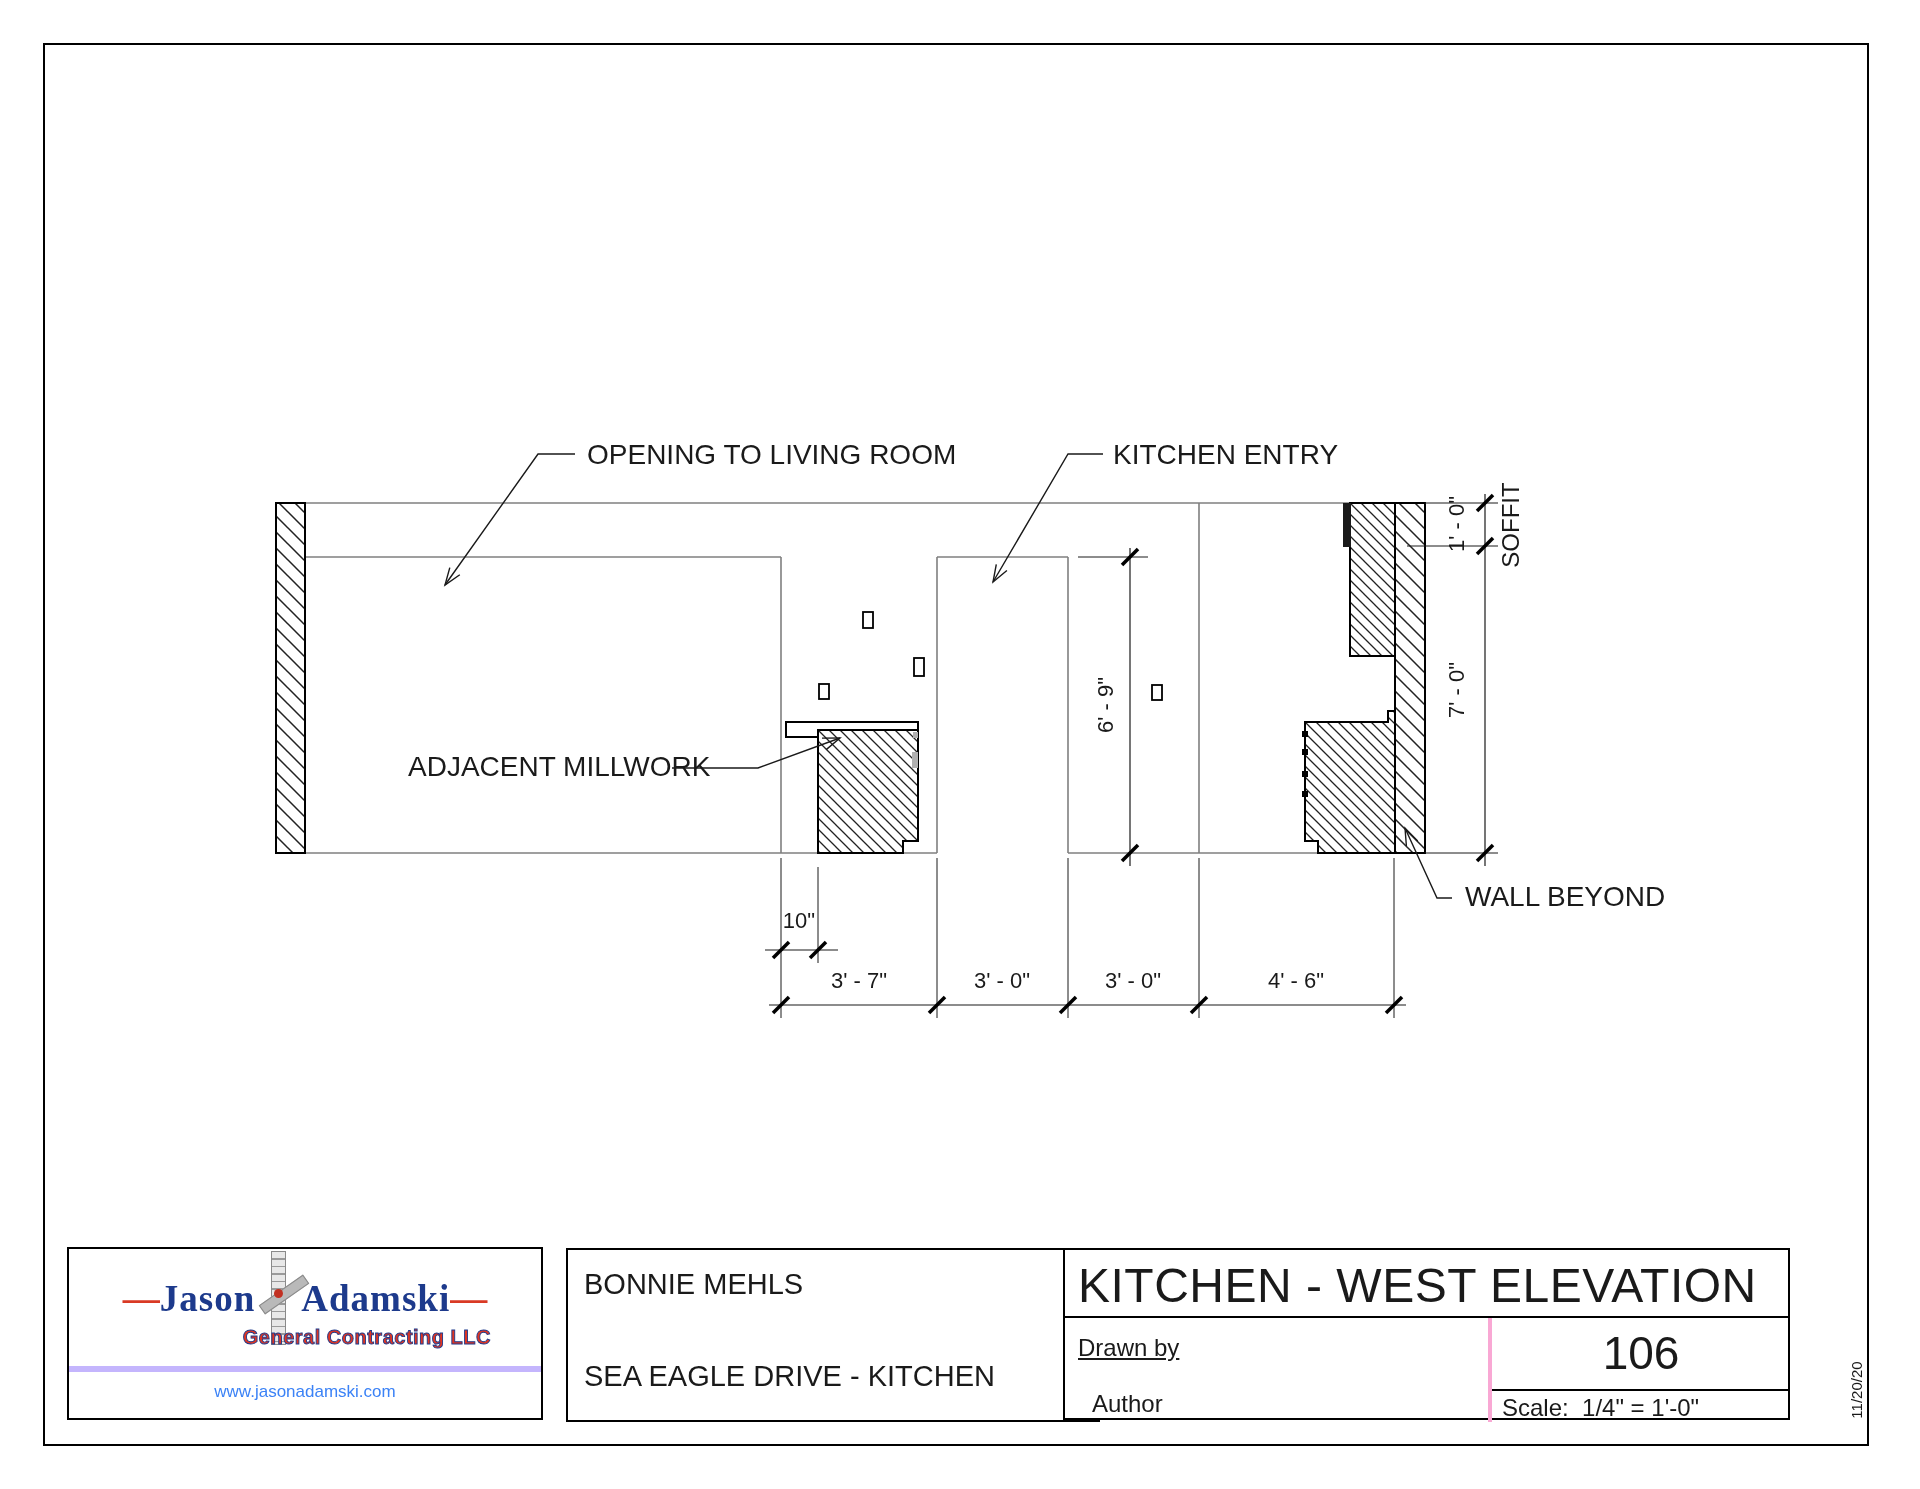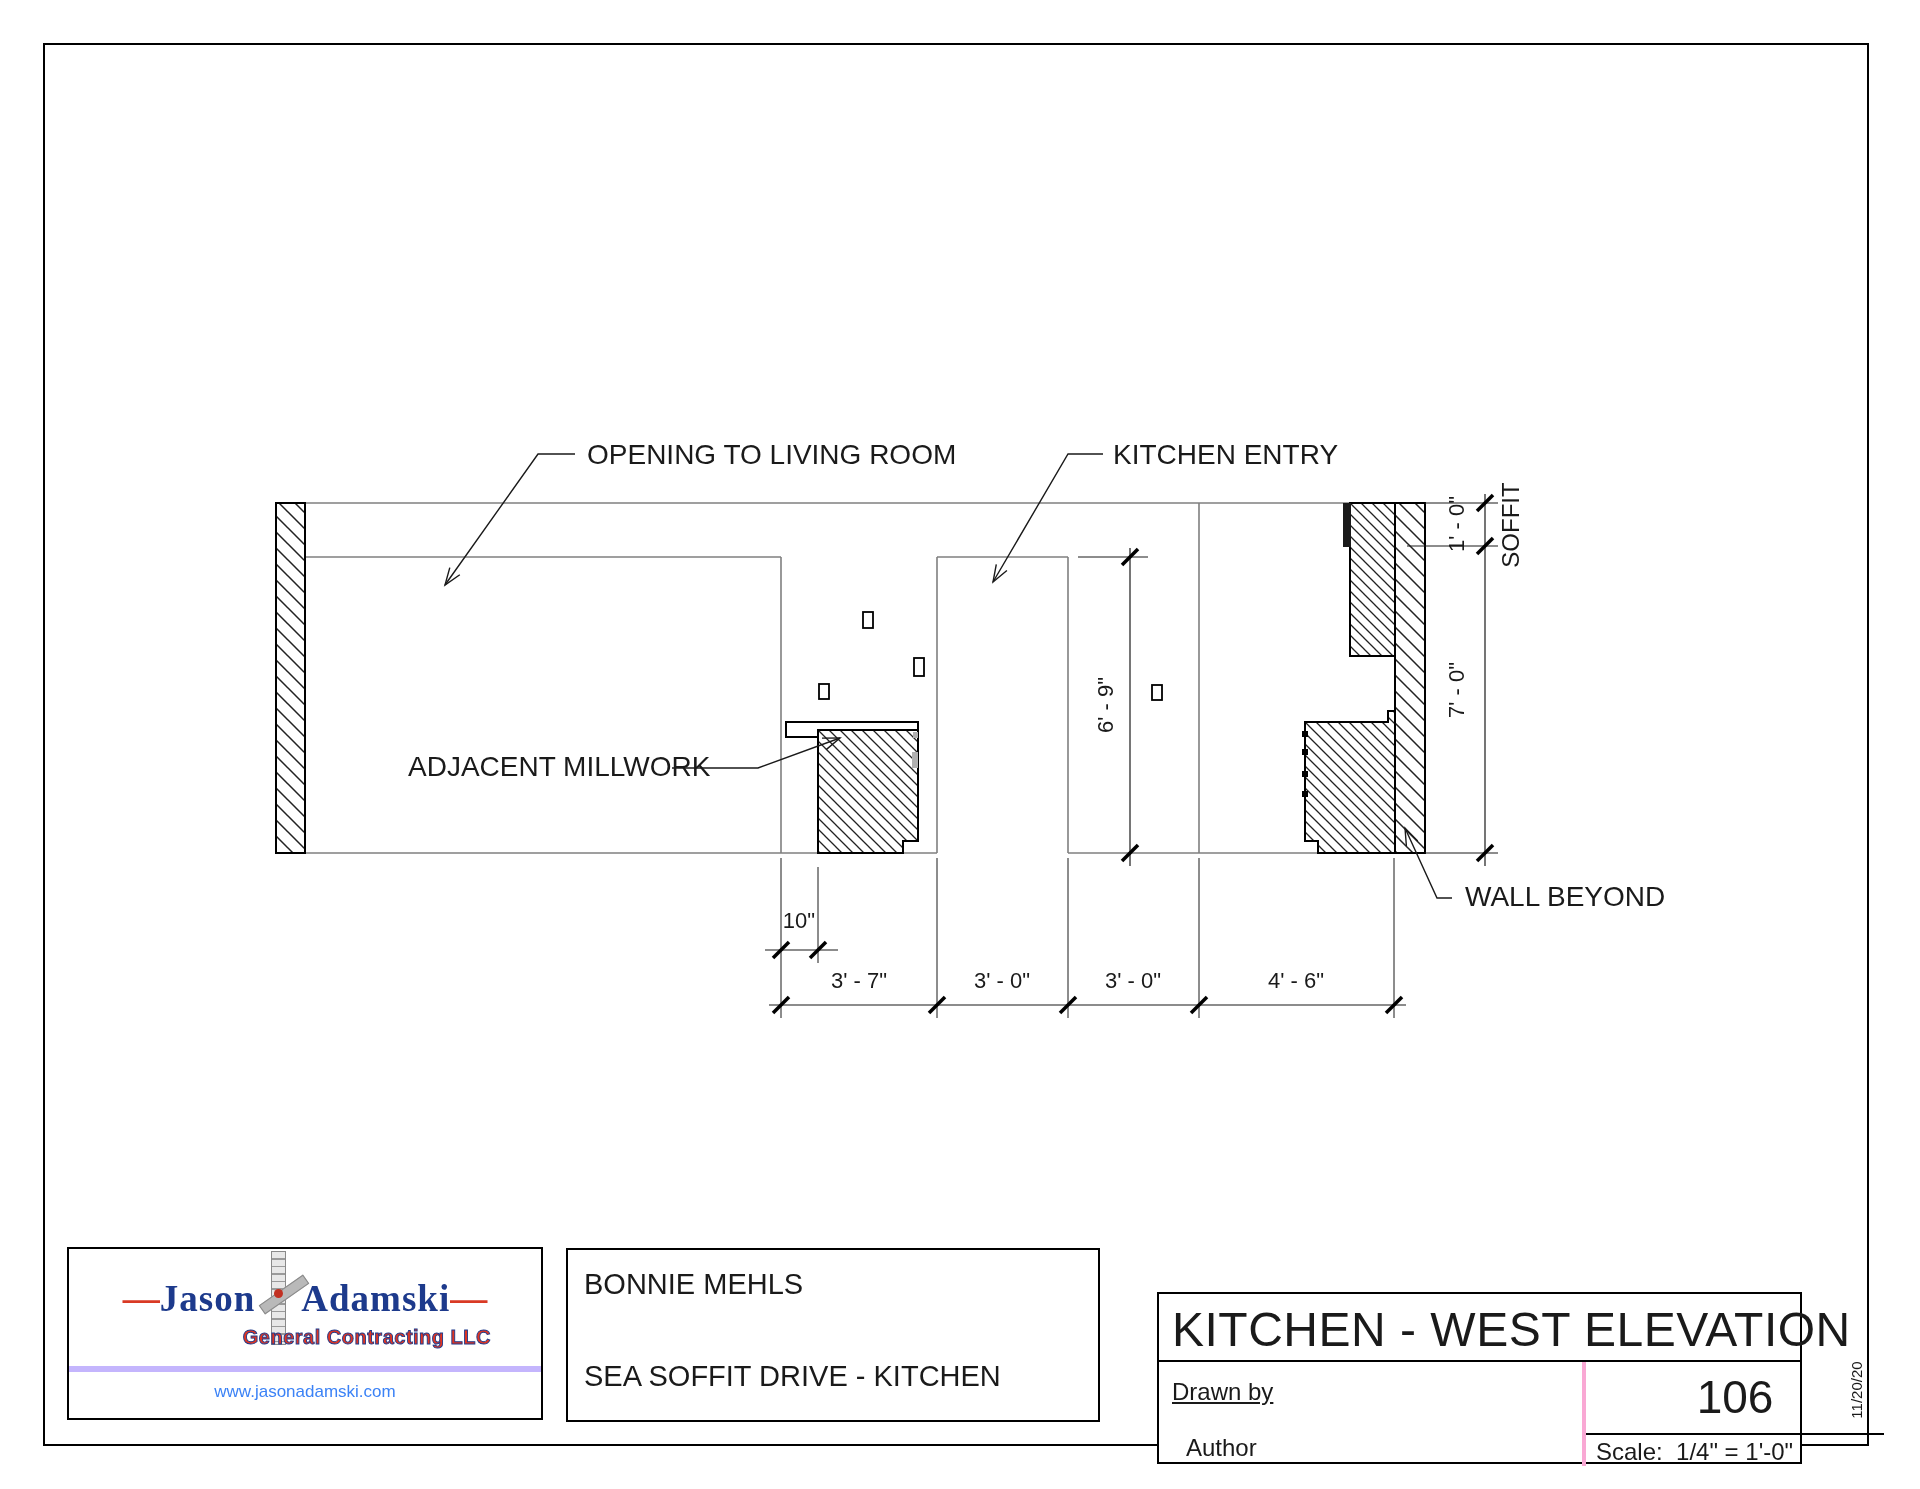--- a/index.html
+++ b/index.html
@@ -19,21 +19,21 @@
   #logo-ruler{position:absolute;left:16px;top:-22px;width:13px;height:92px;background:
       repeating-linear-gradient(to bottom,#e8e8e8 0 6px,#9a9a9a 6px 7.5px);
       border:1px solid #8a8a8a;}
   #logo-square{position:absolute;left:2px;top:16px;width:52px;height:9px;background:#b9b9b9;border:1px solid #8a8a8a;transform:rotate(-35deg);}
   #logo-dot{position:absolute;left:19px;top:16px;width:9px;height:9px;border-radius:50%;background:#c23022;}
   #logo-tagline{position:absolute;right:50px;top:77px;font-size:20px;font-weight:800;color:#e03522;-webkit-text-stroke:0.9px #1d3a8c;letter-spacing:0.5px;}
   #logo-web{position:absolute;left:0;top:133px;width:100%;text-align:center;font-size:17px;color:#3b82f6;}
   #project-box{left:566px;top:1248px;width:534px;height:174px;padding-left:24px;}
   #client-line{position:absolute;left:16px;top:18px;font-size:29px;}
   #project-line{position:absolute;left:16px;top:110px;font-size:29px;}
-  #title-box{left:1157px;top:1248px;width:645px;height:172px;margin-top:44px;}
+  #title-box{left:1063px;top:1248px;width:727px;height:172px;}
   #view-title{position:absolute;left:13px;top:8px;font-size:48px;letter-spacing:0.5px;white-space:nowrap;}
   #title-divider{position:absolute;left:0;top:66px;width:100%;border-top:2px solid #000;}
   #drawnby-cell{position:absolute;left:0;top:68px;width:423px;height:104px;}
   #drawnby-label{position:absolute;left:13px;top:16px;font-size:24px;text-decoration:underline;}
   #drawnby-value{position:absolute;left:27px;top:72px;font-size:24px;}
   #number-cell{position:absolute;left:423px;top:68px;width:302px;height:104px;border-left:4px solid #f9a8d4;box-sizing:border-box;}
   #sheet-number{position:absolute;left:0;top:8px;width:100%;text-align:center;font-size:46px;}
   #scale-row{position:absolute;left:0;top:71px;width:100%;height:33px;border-top:2px solid #000;box-sizing:border-box;}
   #scale-text{position:absolute;left:10px;top:3px;font-size:24px;white-space:nowrap;}
   #date-rot{left:1817px;top:1381px;width:80px;height:18px;font-size:15px;text-align:center;transform:rotate(-90deg);}
@@ -170,21 +170,21 @@
     <div id="logo-row">
       <span class="logo-dash">—</span><span class="logo-name">Jason</span><span id="logo-gfx"><span id="logo-ruler"></span><span id="logo-square"></span><span id="logo-dot"></span></span><span class="logo-name">Adamski</span><span class="logo-dash">—</span>
     </div>
     <div id="logo-tagline">General Contracting LLC</div>
   </div>
   <div id="logo-web">www.jasonadamski.com</div>
 </div>
 
 <div class="abs tb-box" id="project-box">
   <div id="client-line">BONNIE MEHLS</div>
-  <div id="project-line">SEA SOFFIT DRIVE - KITCHEN</div>
+  <div id="project-line">SEA EAGLE DRIVE - KITCHEN</div>
 </div>
 
 <div class="abs tb-box" id="title-box">
   <div id="view-title">KITCHEN - WEST ELEVATION</div>
   <div id="title-divider"></div>
   <div id="drawnby-cell">
     <div id="drawnby-label">Drawn by</div>
     <div id="drawnby-value">Author</div>
   </div>
   <div id="number-cell">

